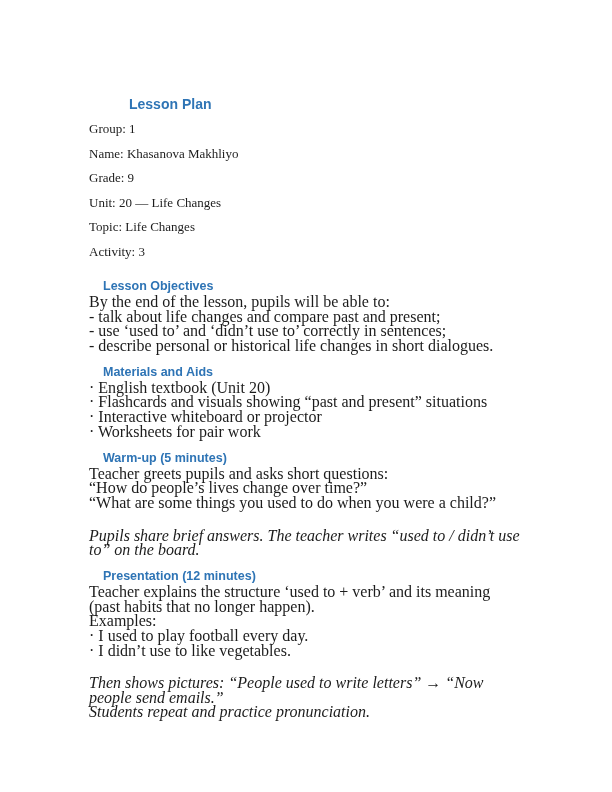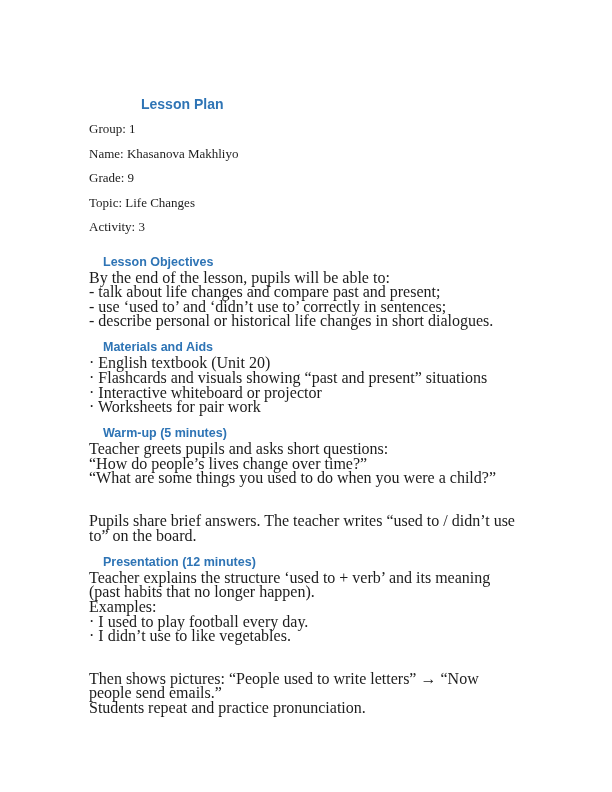--- a/index.html
+++ b/index.html
@@ -17,21 +17,21 @@
   }
   .page {
     width: 612px;
     height: 792px;
     padding: 95px 89px 0 89px;
     font-family: "Liberation Serif", serif;
     color: var(--body-color);
     background: var(--page-bg);
   }
   h1.doc-title {
-    margin: 0 0 9px 12px;
+    margin: 0 0 9px 0;
     font-family: "Liberation Sans", sans-serif;
     font-weight: 700;
     font-size: 14px;
     line-height: 18px;
     color: var(--heading-color);
     padding-left: 40px;
   }
   .meta-line {
     font-size: 13px;
     line-height: 14.5px;
@@ -41,35 +41,36 @@
   .section.section-first { margin-top: 19px; }
   h2.section-heading {
     margin: 0 0 1px 0;
     font-family: "Liberation Sans", sans-serif;
     font-weight: 700;
     font-size: 12.5px;
     line-height: 16px;
     color: var(--heading-color);
     padding-left: 14px;
   }
-  .group + .group { margin-top: 28px; }
+  .group + .group { margin-top: 18px; font-style: italic; }
   .text-line {
     font-size: 16px;
     line-height: 14.6px;
   }
 </style>
 </head>
 <body>
 
 <div class="page">
   <h1 class="doc-title">Lesson Plan</h1>
   <div class="meta-block">
       <div class="meta-line">Group: 1</div>
       <div class="meta-line">Name: Khasanova Makhliyo</div>
       <div class="meta-line">Grade: 9</div>
+      <div class="meta-line">Unit: 20 — Life Changes</div>
       <div class="meta-line">Topic: Life Changes</div>
       <div class="meta-line">Activity: 3</div>
     </div>
   <div class="sections">
       <section class="section section-first">
         <h2 class="section-heading">Lesson Objectives</h2>
         <div class="group">
           <div class="text-line">By the end of the lesson, pupils will be able to:</div>
           <div class="text-line">- talk about life changes and compare past and present;</div>
           <div class="text-line">- use ‘used to’ and ‘didn’t use to’ correctly in sentences;</div>

